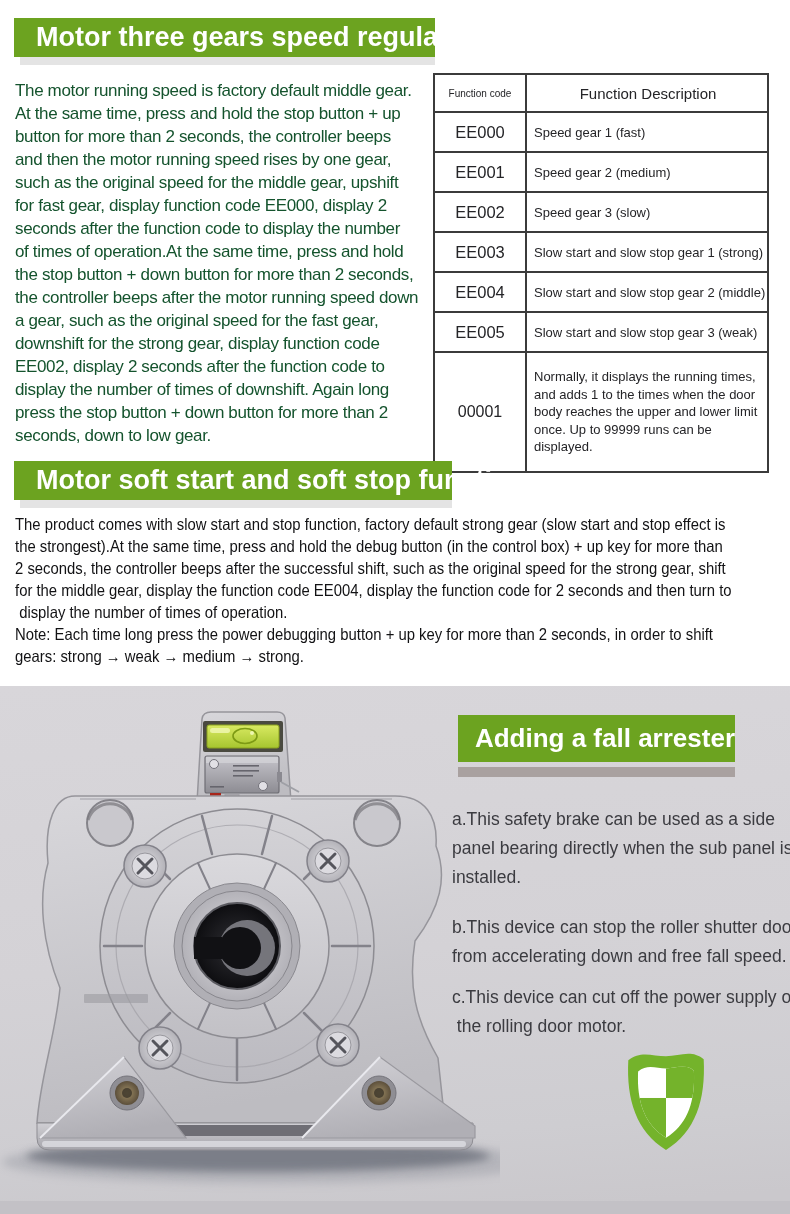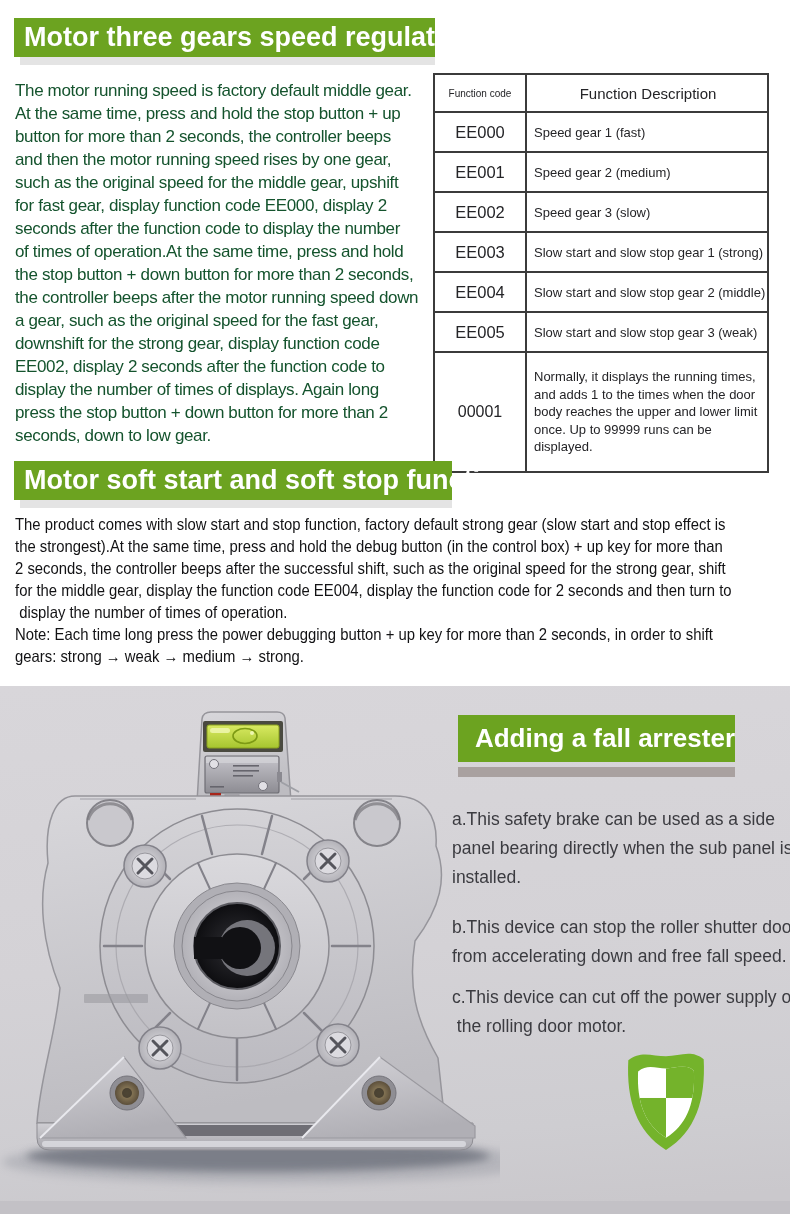--- a/index.html
+++ b/index.html
@@ -3,21 +3,21 @@
 <meta charset="utf-8">
 <style>
   html,body{margin:0;padding:0;}
   body{
     width:790px;height:1214px;position:relative;background:#ffffff;
     font-family:"Liberation Sans", sans-serif;overflow:hidden;
   }
   .greenbar{
     position:absolute;background:#6ca320;color:#ffffff;font-weight:bold;
     font-size:27px;line-height:39px;height:39px;box-sizing:border-box;
-    white-space:nowrap;padding-left:10px;
+    white-space:nowrap;padding-left:22px;
   }
   .bar-under{position:absolute;background:#e4e4e4;height:8px;}
   
   #bar1{left:14px;top:18px;width:421px;}
   #bar1u{left:20px;top:57px;width:415px;}
   #para1{
     position:absolute;left:15px;top:79px;color:#14532d;
     font-size:17px;line-height:23px;letter-spacing:-0.35px;
   }
   #para1 .ln{white-space:pre;}
@@ -79,21 +79,21 @@
   <div class="ln">and then the motor running speed rises by one gear,</div>
   <div class="ln">such as the original speed for the middle gear, upshift</div>
   <div class="ln">for fast gear, display function code EE000, display 2</div>
   <div class="ln">seconds after the function code to display the number</div>
   <div class="ln">of times of operation.At the same time, press and hold</div>
   <div class="ln">the stop button + down button for more than 2 seconds,</div>
   <div class="ln">the controller beeps after the motor running speed down</div>
   <div class="ln">a gear, such as the original speed for the fast gear,</div>
   <div class="ln">downshift for the strong gear, display function code</div>
   <div class="ln">EE002, display 2 seconds after the function code to</div>
-  <div class="ln">display the number of times of displays. Again long</div>
+  <div class="ln">display the number of times of downshift. Again long</div>
   <div class="ln">press the stop button + down button for more than 2</div>
   <div class="ln">seconds, down to low gear.</div>
 </div>
 
 <table id="tbl1">
   <tbody>
       <tr class="t-head">
     <td class="c-code">Function code</td>
     <td class="c-desc" style="white-space:normal;text-align:center;font-size:15px;">Function Description</td>
   </tr>

